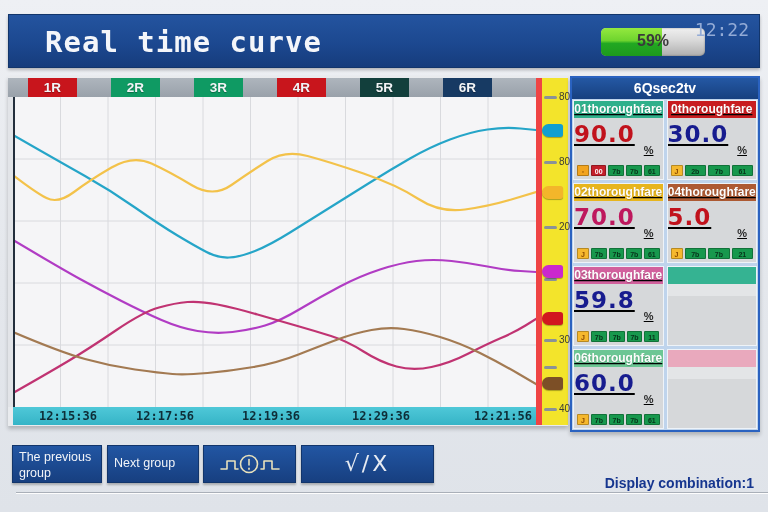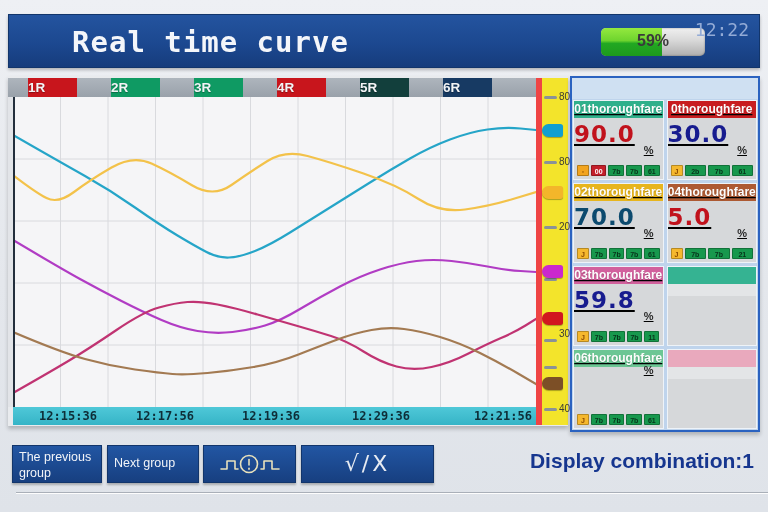--- a/index.html
+++ b/index.html
@@ -11,21 +11,21 @@
   }
   .abs { position:absolute; }
 
   
   .topbar {
     left:8px; top:14px; width:752px; height:54px;
     background:linear-gradient(180deg,#24549f 0%,#1c4890 55%,#163c7c 100%);
     border:1px solid #12356b; box-shadow:0 2px 3px rgba(0,0,0,.25);
   }
   .title {
-    position:absolute; left:63px; top:10px;
+    position:absolute; left:36px; top:10px;
     font-family:"DejaVu Sans Mono", monospace;
     font-size:29px; font-weight:bold; color:#f4f6fa; letter-spacing:1px;
   }
   .progress {
     position:absolute; left:592px; top:13px; width:104px; height:28px;
     background:linear-gradient(180deg,#f0f0f0 0%,#d8d8d8 45%,#aeaeae 100%);
     border-radius:5px; overflow:hidden; box-shadow:inset 0 0 2px rgba(0,0,0,.4);
   }
   .progress .fill {
     position:absolute; left:0; top:0; bottom:0;
@@ -45,21 +45,21 @@
   .chartcard {
     left:8px; top:76px; width:560px; height:350px;
     background:#e9ebee; box-shadow:0 3px 4px rgba(0,0,0,.22);
   }
   .tabsbar {
     left:8px; top:78px; width:528px; height:19px;
     background:linear-gradient(180deg,#aeb5bd,#99a1aa);
     display:flex; align-items:stretch; padding-left:20px; gap:34px;
   }
   .tab {
-    width:49px; font-size:13.5px; font-weight:bold;
+    width:49px; text-align:center; font-size:13.5px; font-weight:bold;
     color:#f2f4f6; line-height:19px; text-shadow:0 1px 1px rgba(0,0,0,.3);
     cursor:default;
   }
   .plot {
     left:8px; top:97px; width:528px; height:310px;
     background:#f5f5f7; border-left:5px solid #e2e4e8;
   }
   .plot svg { position:absolute; left:0; top:0; }
   .axisline { position:absolute; left:0; top:0; bottom:0; width:2px; background:#232e3c; }
   .timebar {
@@ -118,22 +118,22 @@
   
   .btn {
     position:absolute; background:linear-gradient(180deg,#2256a3,#173f80);
     border:1px solid #12356b; box-shadow:0 2px 2px rgba(0,0,0,.25);
     color:#f2f4f8; font-size:12.5px; line-height:1.25; text-align:left;
     padding:4px 6px; cursor:pointer;
   }
   .btn.center { display:flex; align-items:center; justify-content:center; }
   .checktxt { font-size:22px; font-weight:normal; color:#e8ecf2; letter-spacing:3px; font-family:"DejaVu Sans", sans-serif; }
   .displaycombo {
-    position:absolute; right:14px; top:449px;
-    font-size:21px; font-weight:bold; color:#16368f;
+    position:absolute; right:14px; top:475px;
+    font-size:14px; font-weight:bold; color:#16368f;
   }
   .divider { position:absolute; left:16px; right:0; top:492px; height:2px;
     background:#a9afb8; border-bottom:1px solid #fdfdfd; }
 </style>
 </head>
 <body>
 
 <div class="abs topbar">
   <div class="title">Real time curve</div>
   <div class="progress">
@@ -191,32 +191,33 @@
 
 <div class="abs scalebar" id="scalebar">
     <div class="tickdash" style="top: 18px;"></div>
     <div class="ticklabel" style="top: 13px;">80</div>
     <div class="tickdash" style="top: 83px;"></div>
     <div class="ticklabel" style="top: 78px;">80</div>
     <div class="tickdash" style="top: 148px;"></div>
     <div class="ticklabel" style="top: 143px;">20</div>
     <div class="tickdash" style="top: 200px;"></div>
     <div class="tickdash" style="top: 261px;"></div>
-    <div class="ticklabel" style="top: 250px;">30</div>
+    <div class="ticklabel" style="top: 256px;">30</div>
     <div class="tickdash" style="top: 288px;"></div>
     <div class="tickdash" style="top: 330px;"></div>
     <div class="ticklabel" style="top: 325px;">40</div>
     <div class="marker" style="top: 46px; background: rgb(18, 159, 208);"></div>
     <div class="marker" style="top: 108px; background: rgb(243, 182, 42);"></div>
     <div class="marker" style="top: 187px; background: rgb(203, 40, 205);"></div>
     <div class="marker" style="top: 234px; background: rgb(209, 22, 31);"></div>
     <div class="marker" style="top: 299px; background: rgb(124, 79, 38);"></div>
   </div>
 
 <div class="abs panel">
+  <div class="panelheader">6Qsec2tv</div>
   <div class="cells" id="cells">
       <div class="cell">
         <div class="cellheader" style="background: rgb(47, 176, 139);">01thoroughfare</div>
         <div class="cellvalue" style="color: rgb(193, 18, 28);">90.0</div>
         <div class="cellunit">%</div>
         <div class="badges">
           <div class="chip first" style="background: rgb(242, 164, 31); color: rgb(138, 74, 0); border: 1px solid rgba(0, 0, 0, 0.25);">▫</div>
           <div class="chip" style="background: rgb(196, 31, 42); color: rgb(255, 255, 255); border: 1px solid rgba(0, 0, 0, 0.25);">00</div>
           <div class="chip" style="background: rgb(23, 152, 77); color: rgb(6, 51, 26); border: 1px solid rgba(0, 0, 0, 0.25);">7b</div>
           <div class="chip" style="background: rgb(23, 152, 77); color: rgb(6, 51, 26); border: 1px solid rgba(0, 0, 0, 0.25);">7b</div>
@@ -229,21 +230,21 @@
         <div class="cellunit">%</div>
         <div class="badges">
           <div class="chip first" style="background: rgb(245, 184, 46); color: rgb(138, 74, 0); border: 1px solid rgba(0, 0, 0, 0.25);">J</div>
           <div class="chip" style="background: rgb(23, 152, 77); color: rgb(6, 51, 26); border: 1px solid rgba(0, 0, 0, 0.25);">2b</div>
           <div class="chip" style="background: rgb(23, 152, 77); color: rgb(6, 51, 26); border: 1px solid rgba(0, 0, 0, 0.25);">7b</div>
           <div class="chip" style="background: rgb(23, 152, 77); color: rgb(6, 51, 26); border: 1px solid rgba(0, 0, 0, 0.25);">61</div>
         </div>
       </div>
       <div class="cell">
         <div class="cellheader" style="background: rgb(231, 181, 30);">02thoroughfare</div>
-        <div class="cellvalue" style="color: #0c4a6e;">70.0</div>
+        <div class="cellvalue" style="color: #be185d;">70.0</div>
         <div class="cellunit">%</div>
         <div class="badges">
           <div class="chip first" style="background: rgb(245, 184, 46); color: rgb(138, 74, 0); border: 1px solid rgba(0, 0, 0, 0.25);">J</div>
           <div class="chip" style="background: rgb(23, 152, 77); color: rgb(6, 51, 26); border: 1px solid rgba(0, 0, 0, 0.25);">7b</div>
           <div class="chip" style="background: rgb(23, 152, 77); color: rgb(6, 51, 26); border: 1px solid rgba(0, 0, 0, 0.25);">7b</div>
           <div class="chip" style="background: rgb(23, 152, 77); color: rgb(6, 51, 26); border: 1px solid rgba(0, 0, 0, 0.25);">7b</div>
           <div class="chip" style="background: rgb(23, 152, 77); color: rgb(6, 51, 26); border: 1px solid rgba(0, 0, 0, 0.25);">61</div>
         </div>
       </div>
       <div class="cell">
@@ -268,20 +269,21 @@
           <div class="chip" style="background: rgb(23, 152, 77); color: rgb(6, 51, 26); border: 1px solid rgba(0, 0, 0, 0.25);">7b</div>
           <div class="chip" style="background: rgb(23, 152, 77); color: rgb(6, 51, 26); border: 1px solid rgba(0, 0, 0, 0.25);">11</div>
         </div>
       </div>
       <div class="cell">
         <div class="cellheader" style="background: rgb(53, 179, 146);"></div>
         <div class="cellband"></div>
       </div>
       <div class="cell">
         <div class="cellheader" style="background: rgb(108, 198, 148);">06thoroughfare</div>
+        <div class="cellvalue" style="color: rgb(23, 28, 143);">60.0</div>
         <div class="cellunit">%</div>
         <div class="badges">
           <div class="chip first" style="background: rgb(245, 184, 46); color: rgb(138, 74, 0); border: 1px solid rgba(0, 0, 0, 0.25);">J</div>
           <div class="chip" style="background: rgb(23, 152, 77); color: rgb(6, 51, 26); border: 1px solid rgba(0, 0, 0, 0.25);">7b</div>
           <div class="chip" style="background: rgb(23, 152, 77); color: rgb(6, 51, 26); border: 1px solid rgba(0, 0, 0, 0.25);">7b</div>
           <div class="chip" style="background: rgb(23, 152, 77); color: rgb(6, 51, 26); border: 1px solid rgba(0, 0, 0, 0.25);">7b</div>
           <div class="chip" style="background: rgb(23, 152, 77); color: rgb(6, 51, 26); border: 1px solid rgba(0, 0, 0, 0.25);">61</div>
         </div>
       </div>
       <div class="cell">

